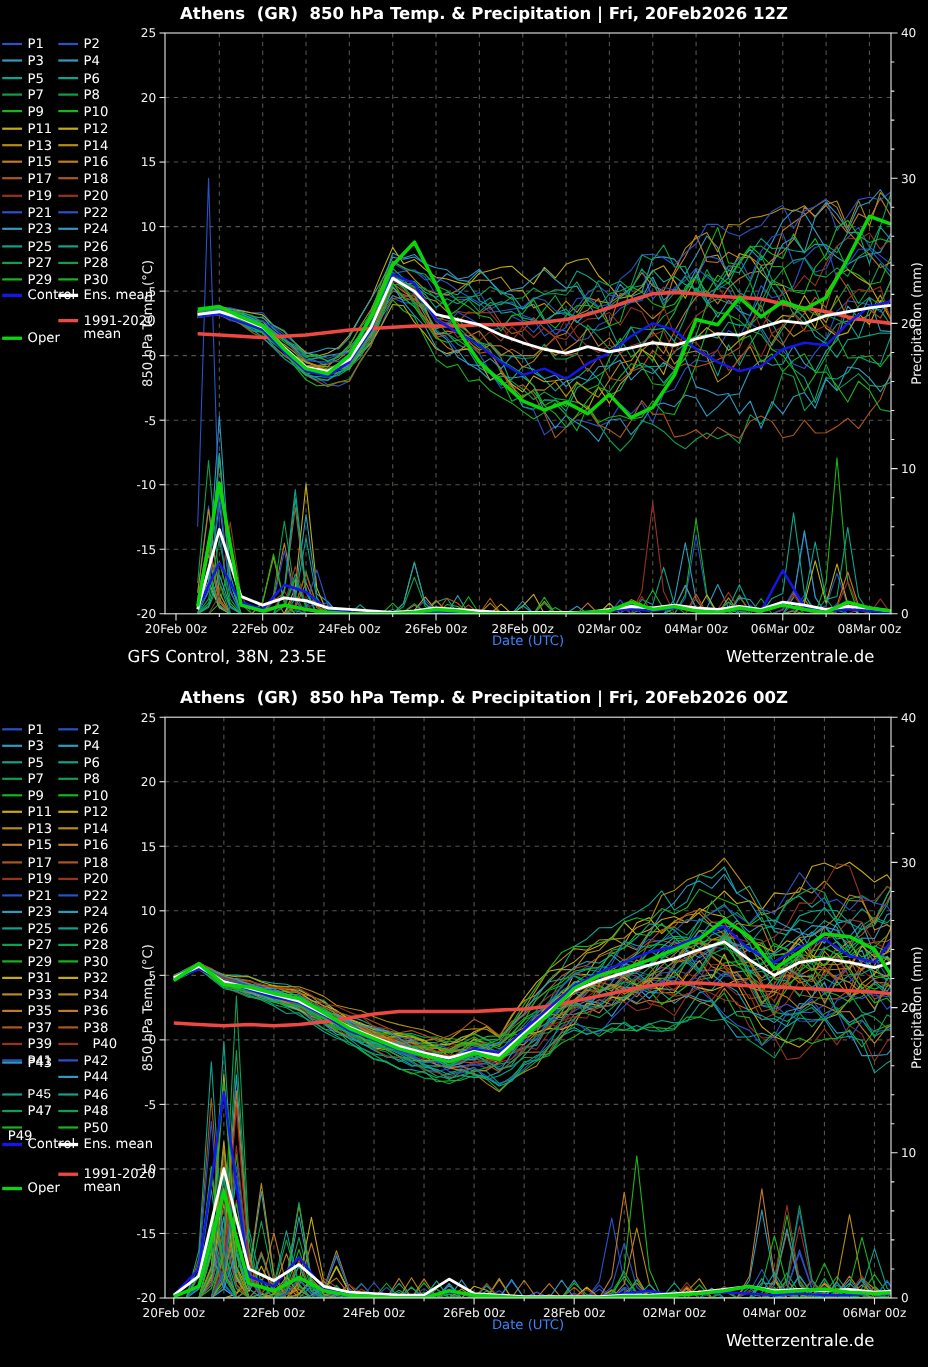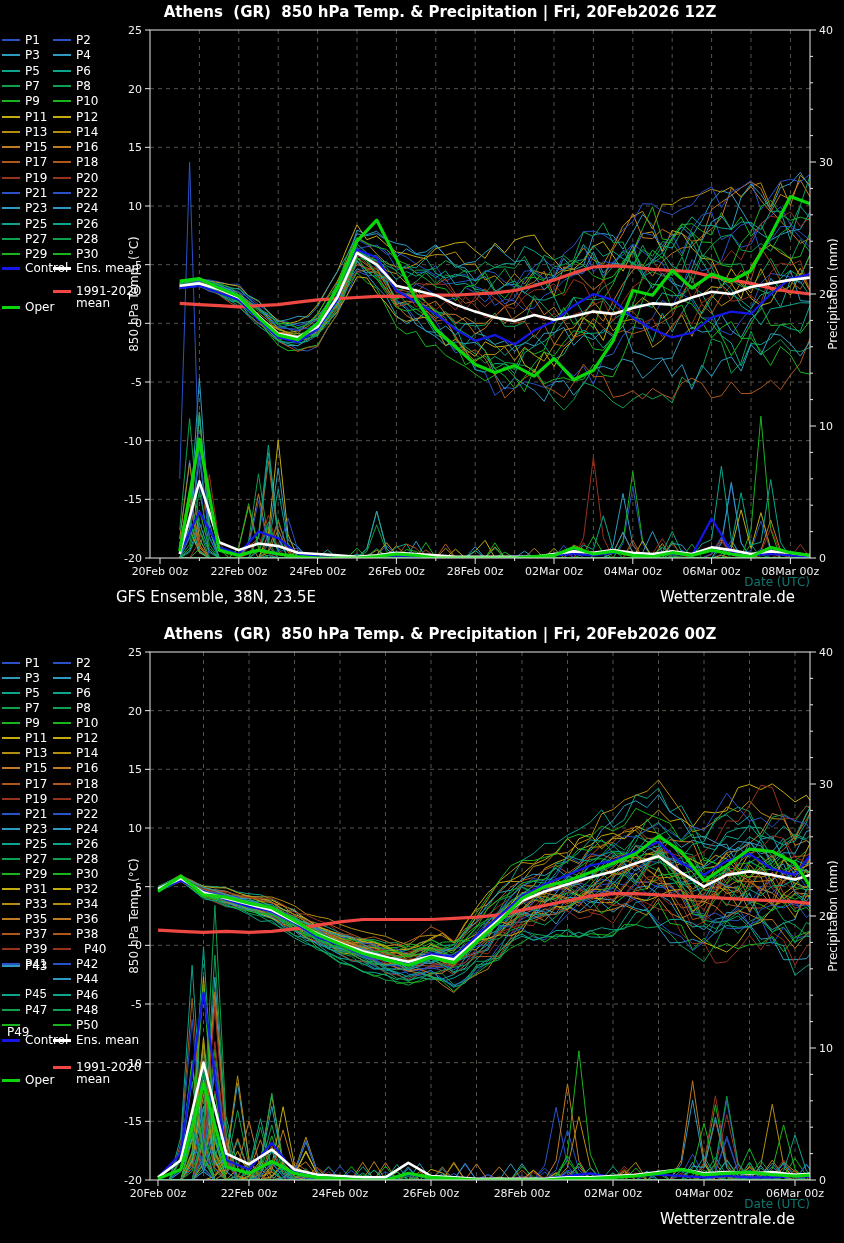--- a/index.html
+++ b/index.html
@@ -5,22 +5,22 @@
   html,body{margin:0;padding:0;background:#000;}
   body{width:844px;height:1243px;overflow:hidden;font-family:"DejaVu Sans",sans-serif;}
   .panel{position:absolute;left:0;width:844px;}
   #panel0{top:0;height:622px;}
   #panel1{top:622px;height:621px;}
   .chart-svg{position:absolute;left:0;top:0;}
   .title{position:absolute;left:140px;width:600px;top:3px;text-align:center;
          color:#fff;font-size:15px;font-weight:bold;white-space:pre;}
   .foot-left{position:absolute;left:116px;top:588px;color:#fff;font-size:15px;}
   .foot-right{position:absolute;right:49px;top:588px;color:#fff;font-size:15px;text-align:right;}
-  .date-label{position:absolute;left:150px;width:660px;top:575px;text-align:right;
-              color:#0f766e;font-size:12px;}
+  .date-label{position:absolute;left:150px;width:660px;top:575px;text-align:center;
+              color:#3b82f6;font-size:12px;}
   .yaxis-label{position:absolute;width:320px;height:14px;top:287px;text-align:center;
                color:#eee;font-size:12px;transform:rotate(-90deg);}
   .yaxis-left{left:-26px;}
   .yaxis-right{left:673px;}
   .legend{position:absolute;left:0;top:0;width:150px;height:100%;pointer-events:none;}
   .lg{position:absolute;display:flex;align-items:flex-start;color:#fff;font-size:12px;line-height:12px;}
   .lg i{display:block;width:18px;height:2px;margin-top:5px;flex:none;}
   .lg i.thick{height:3px;}
   .lg b{font-weight:normal;margin-left:5px;white-space:pre-line;}
 </style>
@@ -345,21 +345,21 @@
       </div>
       <div class="lg" style="left: 2px; top: 301px;">
         <i class="thick" style="background: rgb(10, 214, 10);"></i>
         <b>Oper</b>
       </div>
     </div>
   <div class="title">Athens  (GR)  850 hPa Temp. &amp; Precipitation | Fri, 20Feb2026 12Z</div>
   <div class="yaxis-label yaxis-left">850 hPa Temp. (°C)</div>
   <div class="yaxis-label yaxis-right">Precipitation (mm)</div>
   <div class="date-label">Date (UTC)</div>
-  <div class="foot-left">GFS Ensemble, 38N, 23.5E</div>
+  <div class="foot-left">GFS Control, 38N, 23.5E</div>
   <div class="foot-right">Wetterzentrale.de</div>
 </div>
 
 <div id="panel1" class="panel">
   <svg class="chart-svg" id="chart-1" width="844" height="621">
       <g stroke="#53534a" stroke-width="1" stroke-dasharray="4 4">
         <line x1="150" y1="499.3333333333333" x2="810" y2="499.3333333333333"></line>
         <line x1="150" y1="440.6666666666667" x2="810" y2="440.6666666666667"></line>
         <line x1="150" y1="382" x2="810" y2="382"></line>
         <line x1="150" y1="323.3333333333333" x2="810" y2="323.3333333333333"></line>

